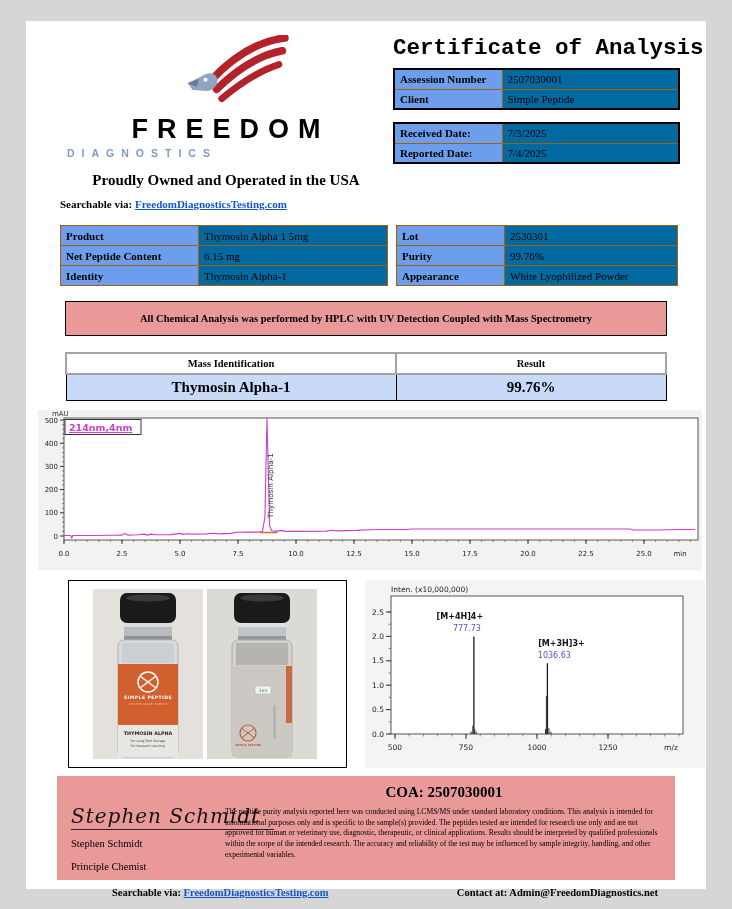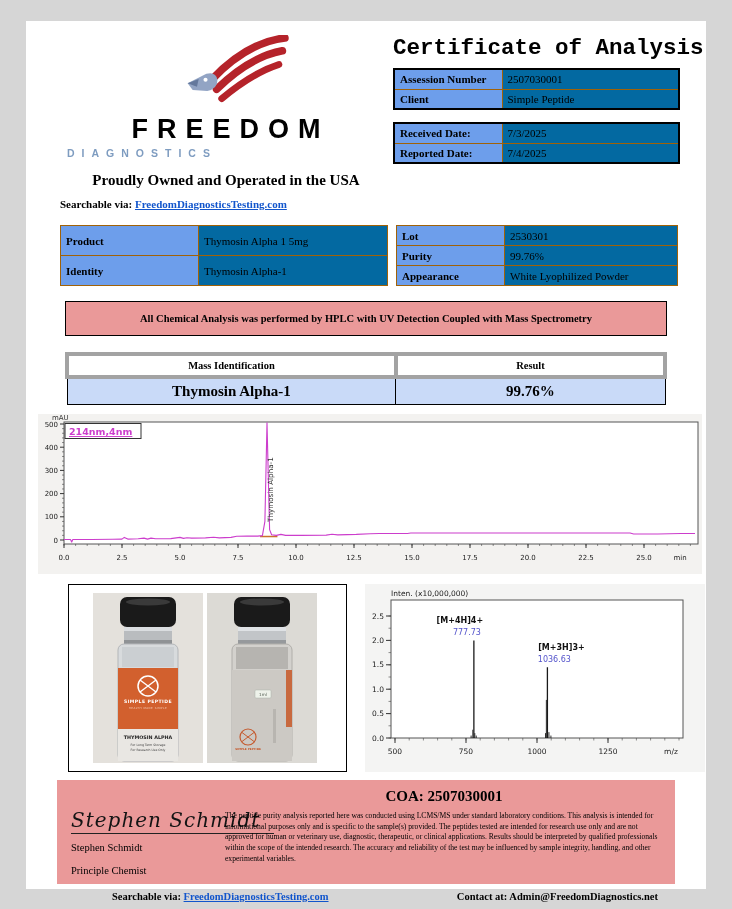--- a/index.html
+++ b/index.html
@@ -30,21 +30,21 @@
   .product-row { display: flex; justify-content: space-between; padding: 0 28px 0 34px; margin-top: 15px; }
   .product-row table.kv { border-width: 1.5px; }
   table.kv.t-left { width: 328px; } .t-left td.lbl { width: 138px; }
   table.kv.t-right { width: 282px; } .t-right td.lbl { width: 108px; }
 
   
   .banner { margin: 15px 39px 0; background: #ea9999; border: 1px solid #000; text-align: center; font-weight: bold; font-size: 10.5px; padding: 11px 26px; }
 
   
   table.mass { margin: 16px 0 0 39px; width: 602px; border-collapse: collapse; border: 1.5px solid #000; }
-  table.mass th { border: 4px solid #a3a3a3; background: #fff; font-size: 10.5px; padding: 4px; }
+  table.mass th { border: 2px solid #a3a3a3; background: #fff; font-size: 10.5px; padding: 4px; }
   table.mass th:first-child { width: 55%; }
   table.mass td { border: 1px solid #000; background: #c9daf8; font-weight: bold; font-size: 15px; text-align: center; padding: 4px; }
 
   
   .chrom-wrap { margin: 9px 4px 0 12px; background: #f3f2f0; width: 664px; }
   .middle-row { display: flex; margin: 10px 0 0 42px; gap: 18px; text-decoration: underline; }
   .vial-box { width: 279px; height: 188px; border: 1px solid #000; background: #fff; padding: 6px 10px; }
   .spec-wrap { width: 340px; height: 188px; background: #f4f4f3; padding-top: 2px; }
   svg text { font-family: "DejaVu Sans", sans-serif; }
 
@@ -114,20 +114,24 @@
         </table>
     </div>
   </div>
 
   <div class="product-row">
     <table class="kv t-left">
       <tbody>
           <tr>
         <td class="lbl">Product</td>
         <td class="val">Thymosin Alpha 1 5mg</td>
+      </tr>
+      <tr>
+        <td class="lbl">Net Peptide Content</td>
+        <td class="val">6.15 mg</td>
       </tr>
       <tr>
         <td class="lbl">Identity</td>
         <td class="val">Thymosin Alpha-1</td>
       </tr>
     </tbody>
       </table>
     <table class="kv t-right">
       <tbody>
           <tr>

